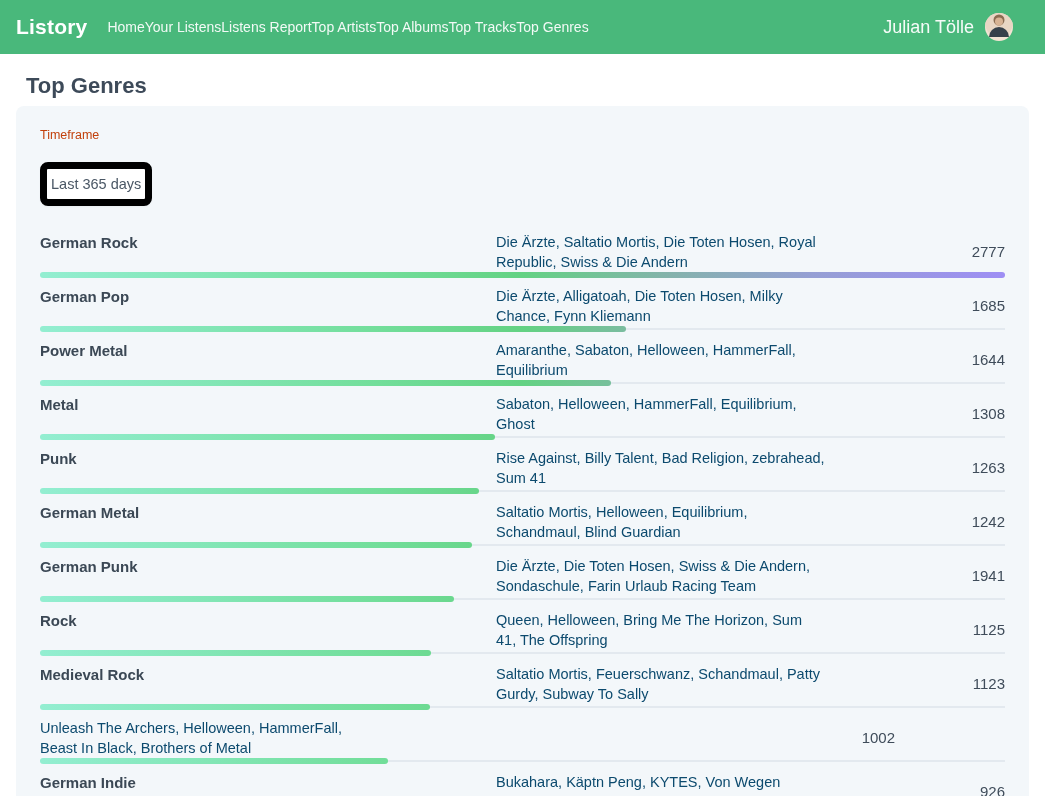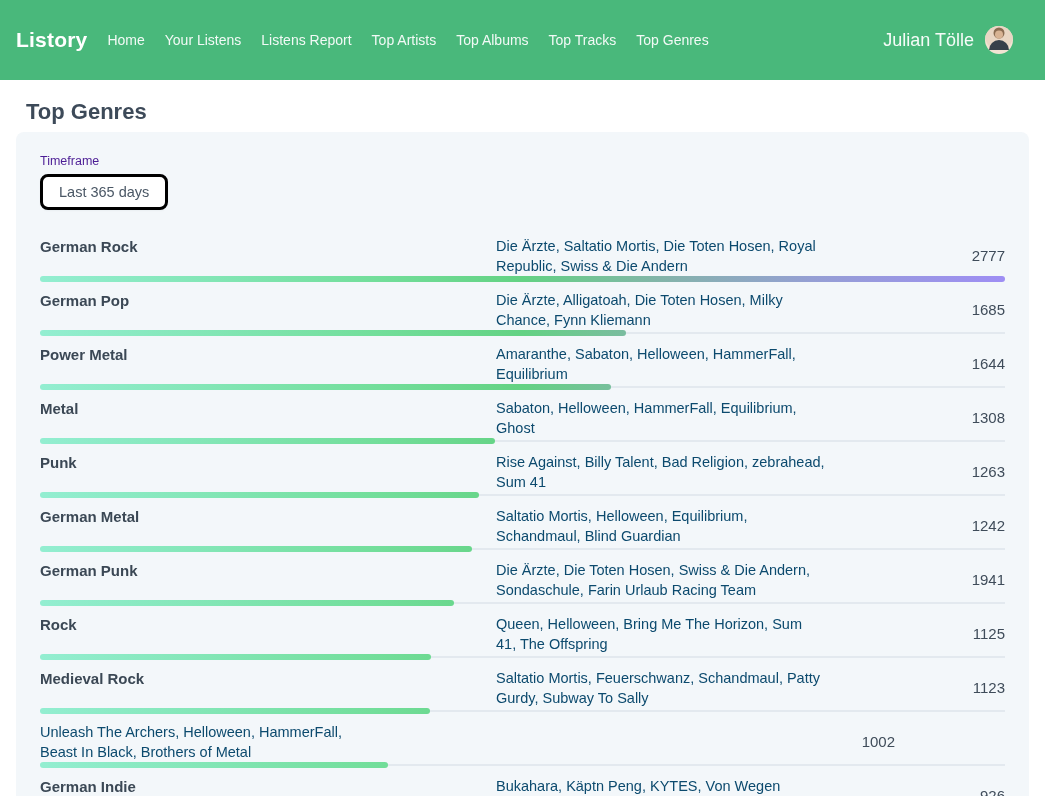--- a/index.html
+++ b/index.html
@@ -4,35 +4,35 @@
 <style>
   * { margin:0; padding:0; box-sizing:border-box; }
   html,body { width:1045px; height:796px; overflow:hidden; }
   body {
     font-family:"Liberation Sans", sans-serif;
     background:#ffffff;
     color:#3d4a59;
   }
   
   .navbar {
-    height:80px;
+    height:54px;
     background:#49b87b;
     display:flex;
     align-items:center;
     padding:0 32px 0 16px;
   }
   .brand {
     color:#ffffff;
     font-size:21px;
     font-weight:bold;
     letter-spacing:.2px;
     margin-right:20px;
     cursor:pointer;
   }
-  .nav-links { display:flex; align-items:center; gap:20px; }
+  .nav-links { display:flex; align-items:center; }
   .nav-link {
     color:rgba(255,255,255,.93);
     font-size:14px;
     cursor:pointer;
     white-space:nowrap;
   }
   .nav-spacer { flex:1; }
   .user-name { color:rgba(255,255,255,.95); font-size:18px; margin-right:11px; }
   .avatar {
     width:28px; height:28px; border-radius:50%;
@@ -50,27 +50,27 @@
     font-weight:600;
     color:#3d4a59;
     margin:0 0 6px 10px;
   }
   .card {
     background:#f3f7fa;
     border-radius:8px;
     padding:22px 24px 24px 24px;
     min-height:700px;
   }
-  .tf-label { font-size:12.5px; color:#4c1d95; margin-bottom:6px; }
+  .tf-label { font-size:12.5px; color:#c2410c; margin-bottom:20px; }
   .tf-select {
     display:inline-block;
     background:#ffffff;
-    border:3px solid #000000;
+    border:7px solid #000000;
     border-radius:8px;
-    padding:7px 16px;
+    padding:7px 4px;
     font-size:14.5px;
     color:#4a5765;
     font-family:"Liberation Sans", sans-serif;
     cursor:pointer;
     box-shadow:0 1px 2px rgba(30,45,60,.04);
   }
   .genre-table { margin-top:18px; }
   .genre-row { padding-top:8px; }
   .row-main {
     display:grid;

